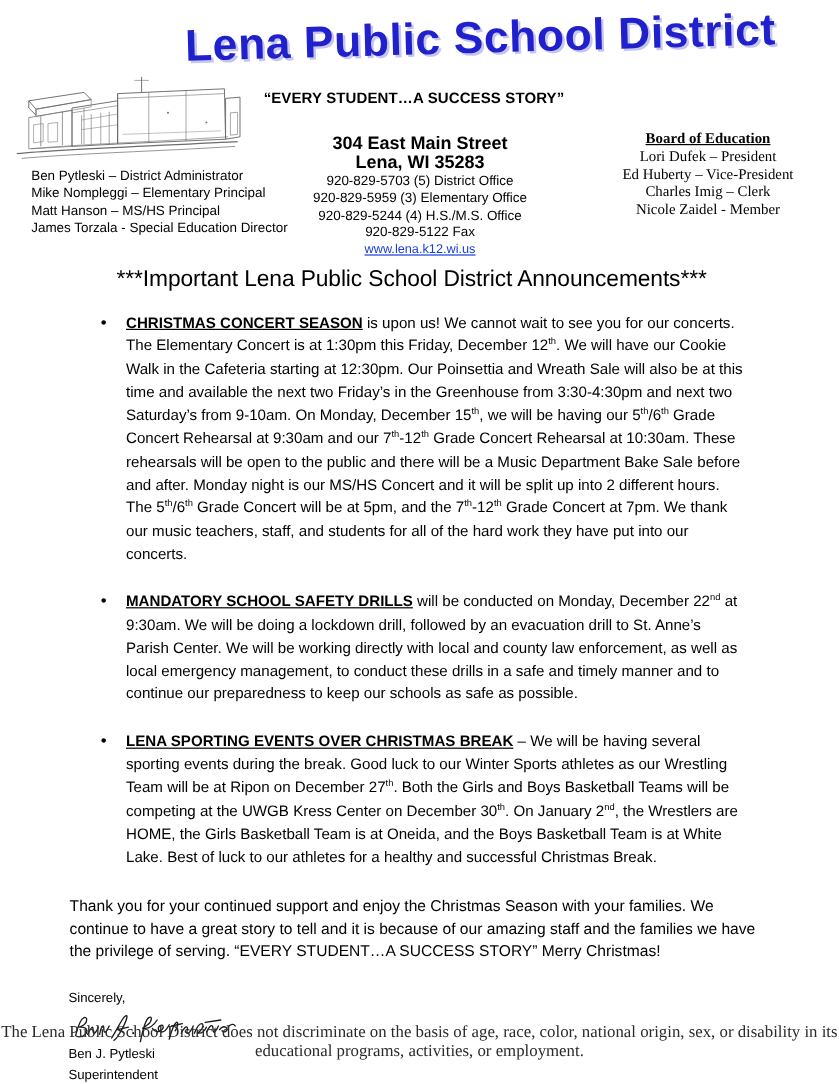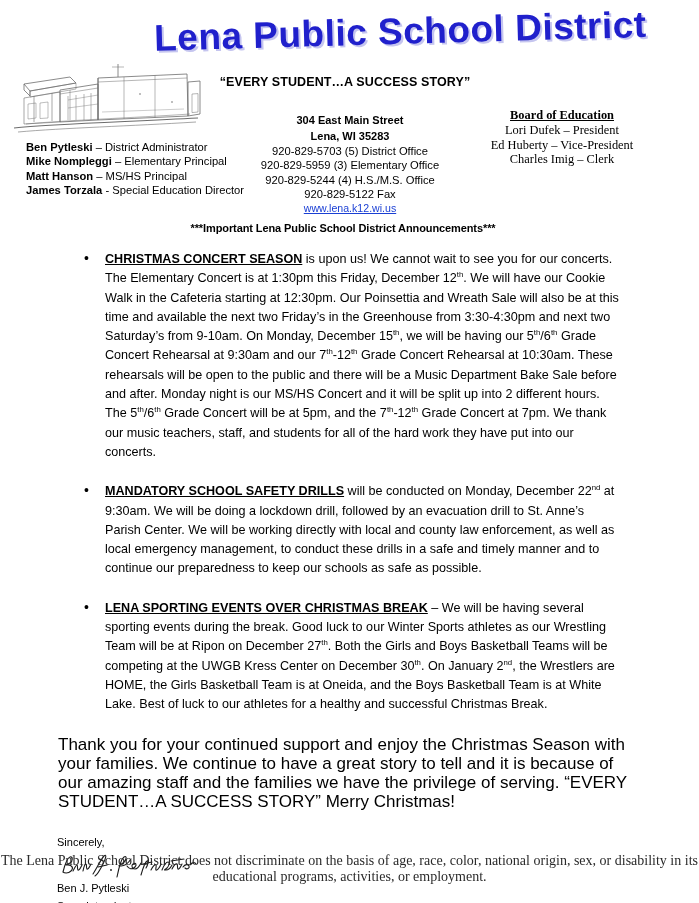--- a/index.html
+++ b/index.html
@@ -61,65 +61,65 @@
   }
 
   
   .staff-block {
     position: absolute;
     left: 26px;
     top: 140px;
     font-size: 11.2px;
     line-height: 14.4px;
   }
-  .staff-block .nm { font-weight: bold; }
+  .staff-block .nm { font-weight: normal; }
 
   
   .address-block {
     position: absolute;
     left: 232px;
     top: 112px;
     width: 236px;
     text-align: center;
     font-size: 11.2px;
     line-height: 14.3px;
   }
   .address-block .addr-line {
     font-weight: bold;
-    font-size: 11px;
+    font-size: 15px;
     line-height: 16px;
   }
   .address-block .web {
     color: #1a3fd4;
     text-decoration: underline;
     font-size: 10.6px;
   }
 
   
   .board-block {
     position: absolute;
-    left: 456px;
+    left: 484px;
     top: 108px;
     width: 212px;
     text-align: center;
     font-family: "Liberation Serif", serif;
     font-size: 12.4px;
     line-height: 14.8px;
   }
   .board-block .board-title {
     font-weight: bold;
     text-decoration: underline;
   }
 
   
   .announcement-heading {
     margin: 10px 13px 0 0;
     text-align: center;
-    font-size: 11px;
-    font-weight: bold;
+    font-size: 19px;
+    font-weight: normal;
     letter-spacing: -0.1px;
   }
 
   .bullets {
     margin: 16px 0 0 0;
     padding: 0;
     list-style: none;
   }
   .bullet-item {
     position: relative;
@@ -137,21 +137,21 @@
     font-size: 14px;
   }
   .bullet-lead {
     font-weight: bold;
     text-decoration: underline;
   }
   sup { font-size: 0.62em; vertical-align: super; line-height: 0; }
 
   .closing-para {
     margin: 16px 58px 0 58px;
-    font-size: 17px;
+    font-size: 13px;
     line-height: 19.3px;
   }
 
   .signoff {
     margin: 22px 0 0 57px;
     font-size: 11px;
     line-height: 17.5px;
   }
   .sig-image {
     margin: 2px 0 1px 2px;
@@ -248,20 +248,21 @@
     <div>920-829-5244 (4)  H.S./M.S. Office</div>
     <div>920-829-5122            Fax</div>
     <div><a class="web" href="#">www.lena.k12.wi.us</a></div>
   </div>
 
   <div class="board-block">
     <div class="board-title">Board of Education</div>
     <div>Lori Dufek – President</div>
     <div>Ed Huberty – Vice-President</div>
     <div>Charles Imig – Clerk</div>
+    <div>Nicole Zaidel - Member</div>
   </div>
 </div>
 
 <h1 class="announcement-heading">***Important Lena Public School District Announcements***</h1>
 
 <ul class="bullets">
   <li class="bullet-item">
     <span class="bullet-lead">CHRISTMAS CONCERT SEASON</span><span class="bullet-body"> is upon us!  We cannot wait to see you for our concerts.  The Elementary Concert is at 1:30pm this Friday, December 12<sup>th</sup>.  We will have our Cookie Walk in the Cafeteria starting at 12:30pm.  Our Poinsettia and Wreath Sale will also be at this time and available the next two Friday’s in the Greenhouse from 3:30-4:30pm and next two Saturday’s from 9-10am.  On Monday, December 15<sup>th</sup>, we will be having our 5<sup>th</sup>/6<sup>th</sup> Grade Concert Rehearsal at 9:30am and our 7<sup>th</sup>-12<sup>th</sup> Grade Concert Rehearsal at 10:30am.  These rehearsals will be open to the public and there will be a Music Department Bake Sale before and after.  Monday night is our MS/HS Concert and it will be split up into 2 different hours.  The 5<sup>th</sup>/6<sup>th</sup> Grade Concert will be at 5pm, and the 7<sup>th</sup>-12<sup>th</sup> Grade Concert at 7pm.  We thank our music teachers, staff, and students for all of the hard work they have put into our concerts.</span>
   </li>
   <li class="bullet-item">

